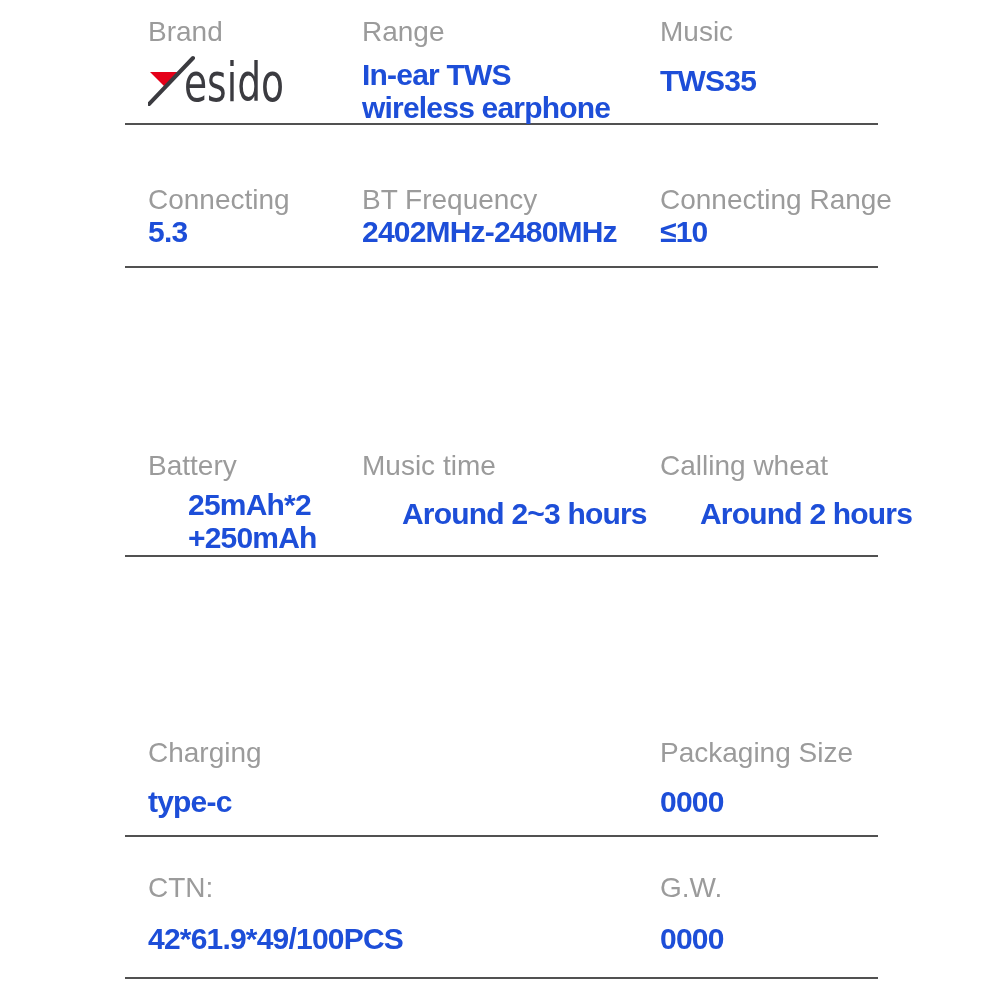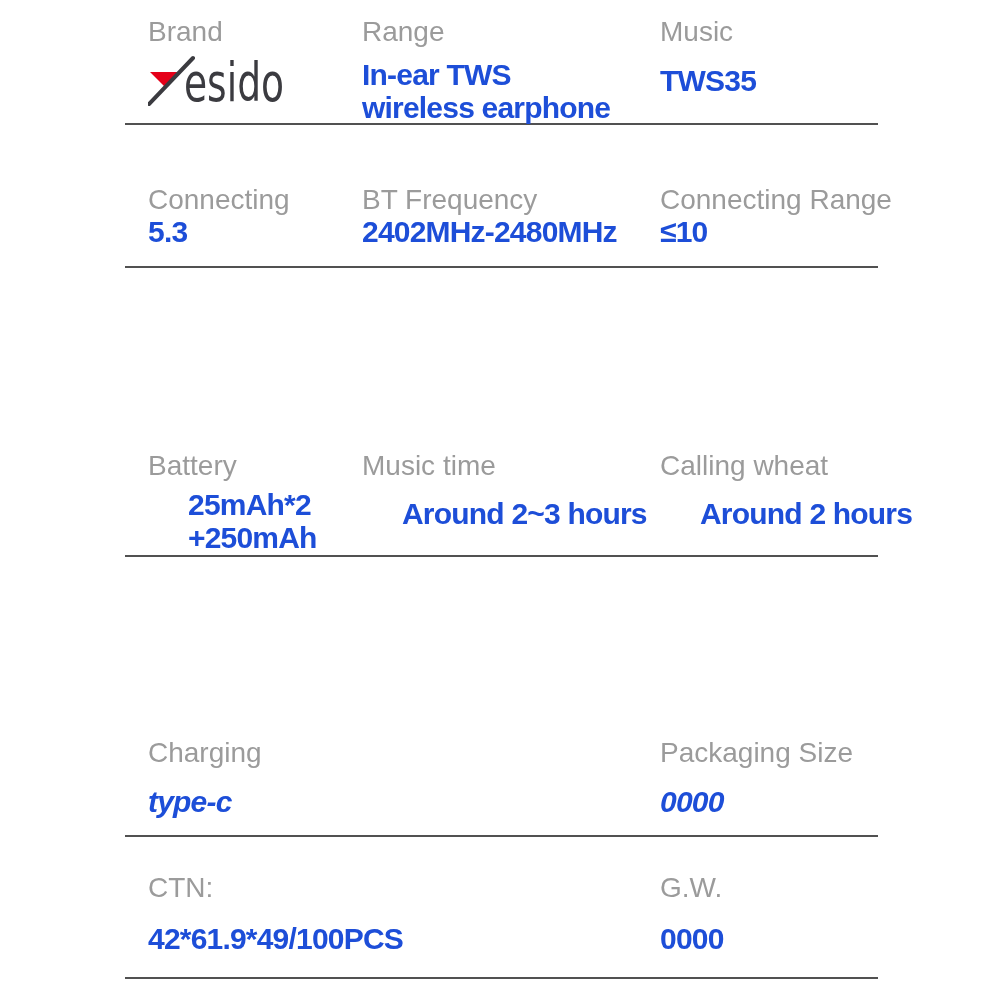--- a/index.html
+++ b/index.html
@@ -54,21 +54,21 @@
   #row3 .label { top: 42px; }
   #row4 .label { top: 37px; }
   #row5 .label { top: 35px; }
   #row6 .label { top: 45px; }
   #row7 .label { top: 35px; text-align: center; }
   
   #row2 .value { top: 90px; }
   #row3 .value { top: 92px; }
   #row4 .value { top: 84px; margin-left: 40px; }
   #row5 .value { top: 85px; }
-  #row6 .value { top: 93px; font-style: italic; }
+  #row6 .value { top: 93px; }
   #row7 .value { top: 85px; }
   
   #row1 .value.item-value  { top: 58px; }
   #row1 .value.model-value { top: 64px; }
   #row3 .value.mic-value   { top: 74px; }
   #row4 .value.batt-value  { top: 75px; }
 
   .logo-svg { position: absolute; top: 53px; left: 0; }
 </style>
 </head>

